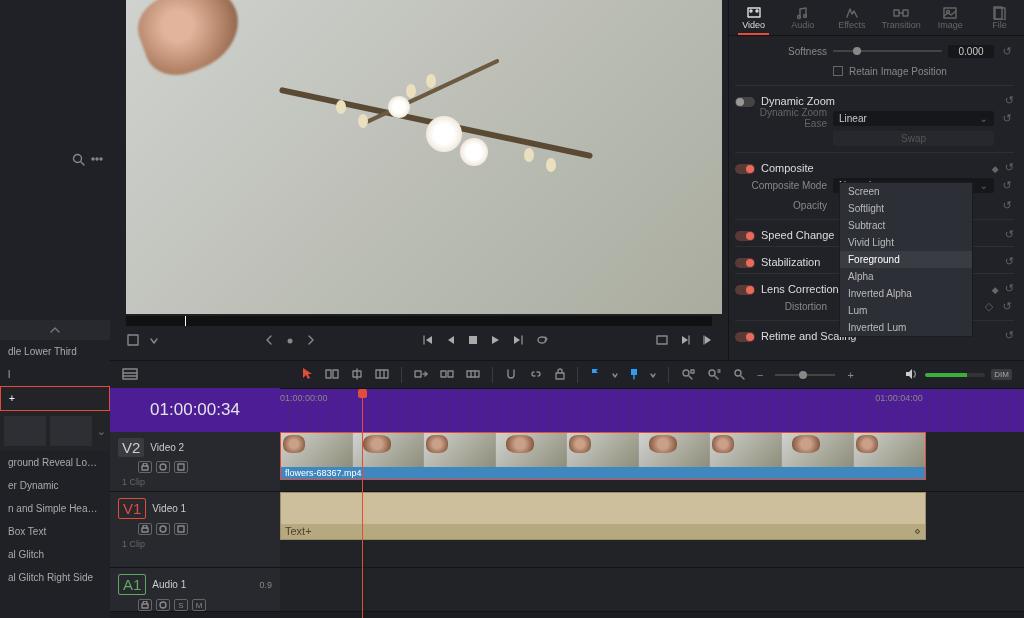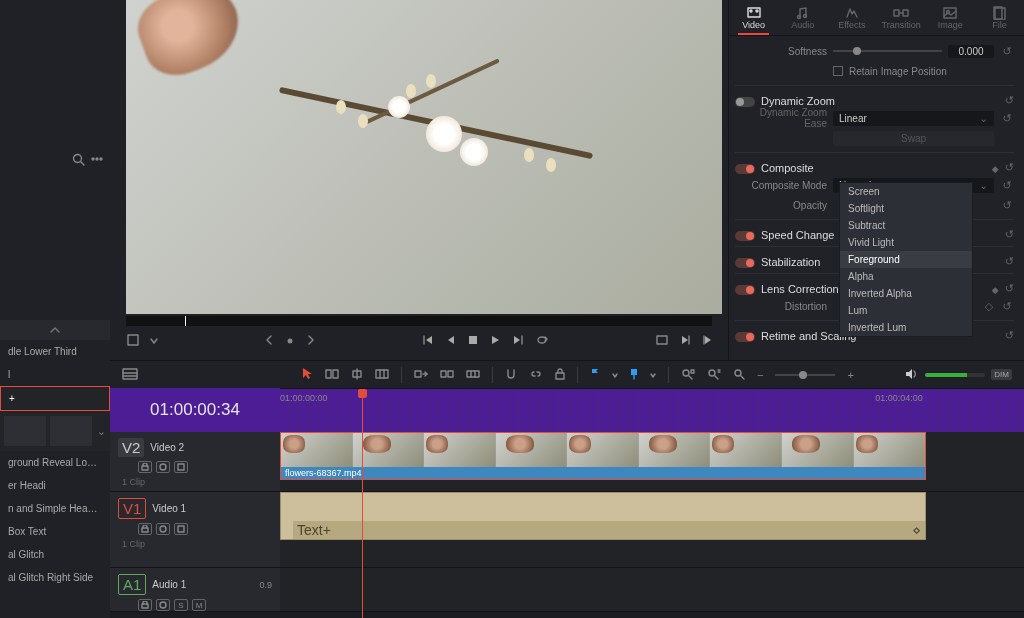--- a/index.html
+++ b/index.html
@@ -69,21 +69,21 @@
   .track-lane { flex:1; position:relative; background:#222327; }
 
   .clip-v2 { position:absolute; left:0; top:0; right:98px; height:48px; border:1px solid #e14d3a; background:#4b7ba1; display:flex; flex-direction:column;}
   .clip-v2 .thumbs { flex:1; display:flex;}
   .clip-v2 .thumb { flex:1; background:linear-gradient(135deg,#d0d2cf,#8f8e7a); position:relative; border-right:1px solid rgba(0,0,0,.2);}
   .clip-v2 .thumb .h { position:absolute; top:2px; left:2px; width:22px; height:18px; background:radial-gradient(circle,#caa088 30%,#8a5d44 80%); border-radius:40%;}
   .clip-v2 .thumb.var2 .h { left:10px; width:28px;}
   .clip-v2 .clip-label { background:#3e88bf; color:#fff; font-size:9px; padding:1px 4px;}
 
   .clip-v1 { position:absolute; left:0; top:0; right:98px; height:48px; background:#cdbf9b; border:1px solid #9d906f;}
-  .clip-v1 .clip-label { position:absolute; bottom:0; left:12px; right:0; background:#b6a87f; color:#4a4430; font-size:14px; padding:1px 4px; display:flex; justify-content:space-between;}
+  .clip-v1 .clip-label { position:absolute; bottom:0; left:0; right:0; background:#b6a87f; color:#4a4430; font-size:11px; padding:1px 4px; display:flex; justify-content:space-between;}
   .clip-v1 .fx { color:#4a4430; }
 
   .track-a { height:44px; }
 
   
   .inspector { position:absolute; left:728px; top:0; width:296px; height:360px; background:#212228; border-left:1px solid #141414; }
   .insp-tabs { display:flex; height:36px; border-bottom:1px solid #141414; }
   .insp-tab { flex:1; display:flex; flex-direction:column; align-items:center; justify-content:center; gap:0px; color:#666; font-size:9px; cursor:pointer; position:relative;}
   .insp-tab.active { color:#ddd; }
   .insp-tab.active::after { content:''; position:absolute; bottom:0; left:18%; right:18%; height:2px; background:#e64b3d;}
@@ -146,21 +146,21 @@
   <div id="ls-items">
       <div class="ls-item">dle Lower Third</div>
       <div class="ls-item">l</div>
       <div class="ls-item sel">+</div>
       <div class="ls-thumbrow">
         <div class="ls-thumb"></div>
         <div class="ls-thumb"></div>
         <span class="ls-chev" style="margin-left:auto;">⌄</span>
       </div>
       <div class="ls-item">ground Reveal Low…</div>
-      <div class="ls-item">er Headi</div>
+      <div class="ls-item">er Dynamic</div>
       <div class="ls-item">n and Simple Headi…</div>
       <div class="ls-item">Box Text</div>
       <div class="ls-item">al Glitch</div>
       <div class="ls-item">al Glitch Right Side</div>
     </div>
 </div>
 
 <div class="viewer-panel">
   <div class="viewer-img flower-scene">
     <div class="hand"></div>

